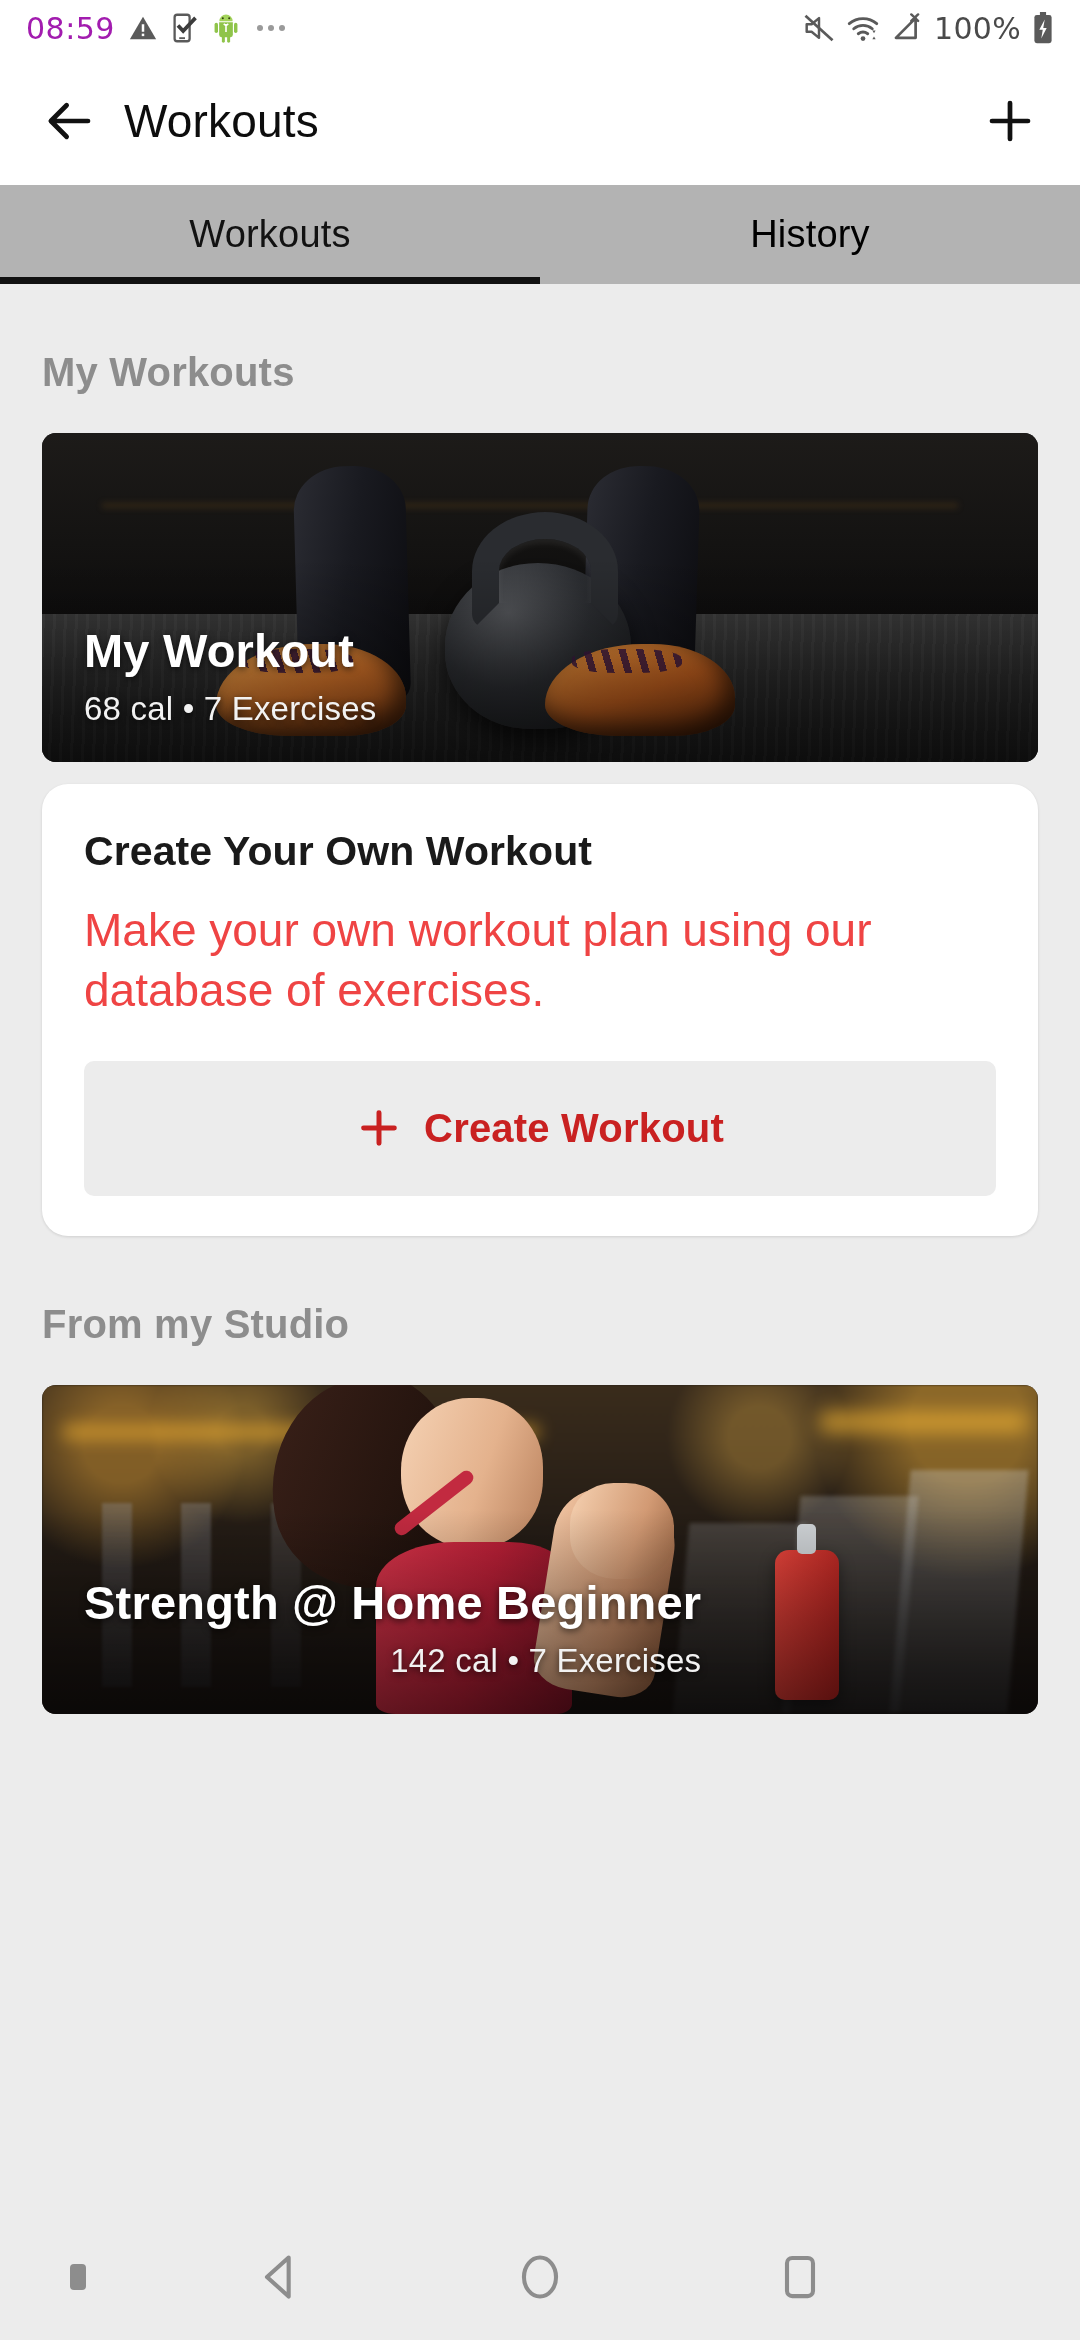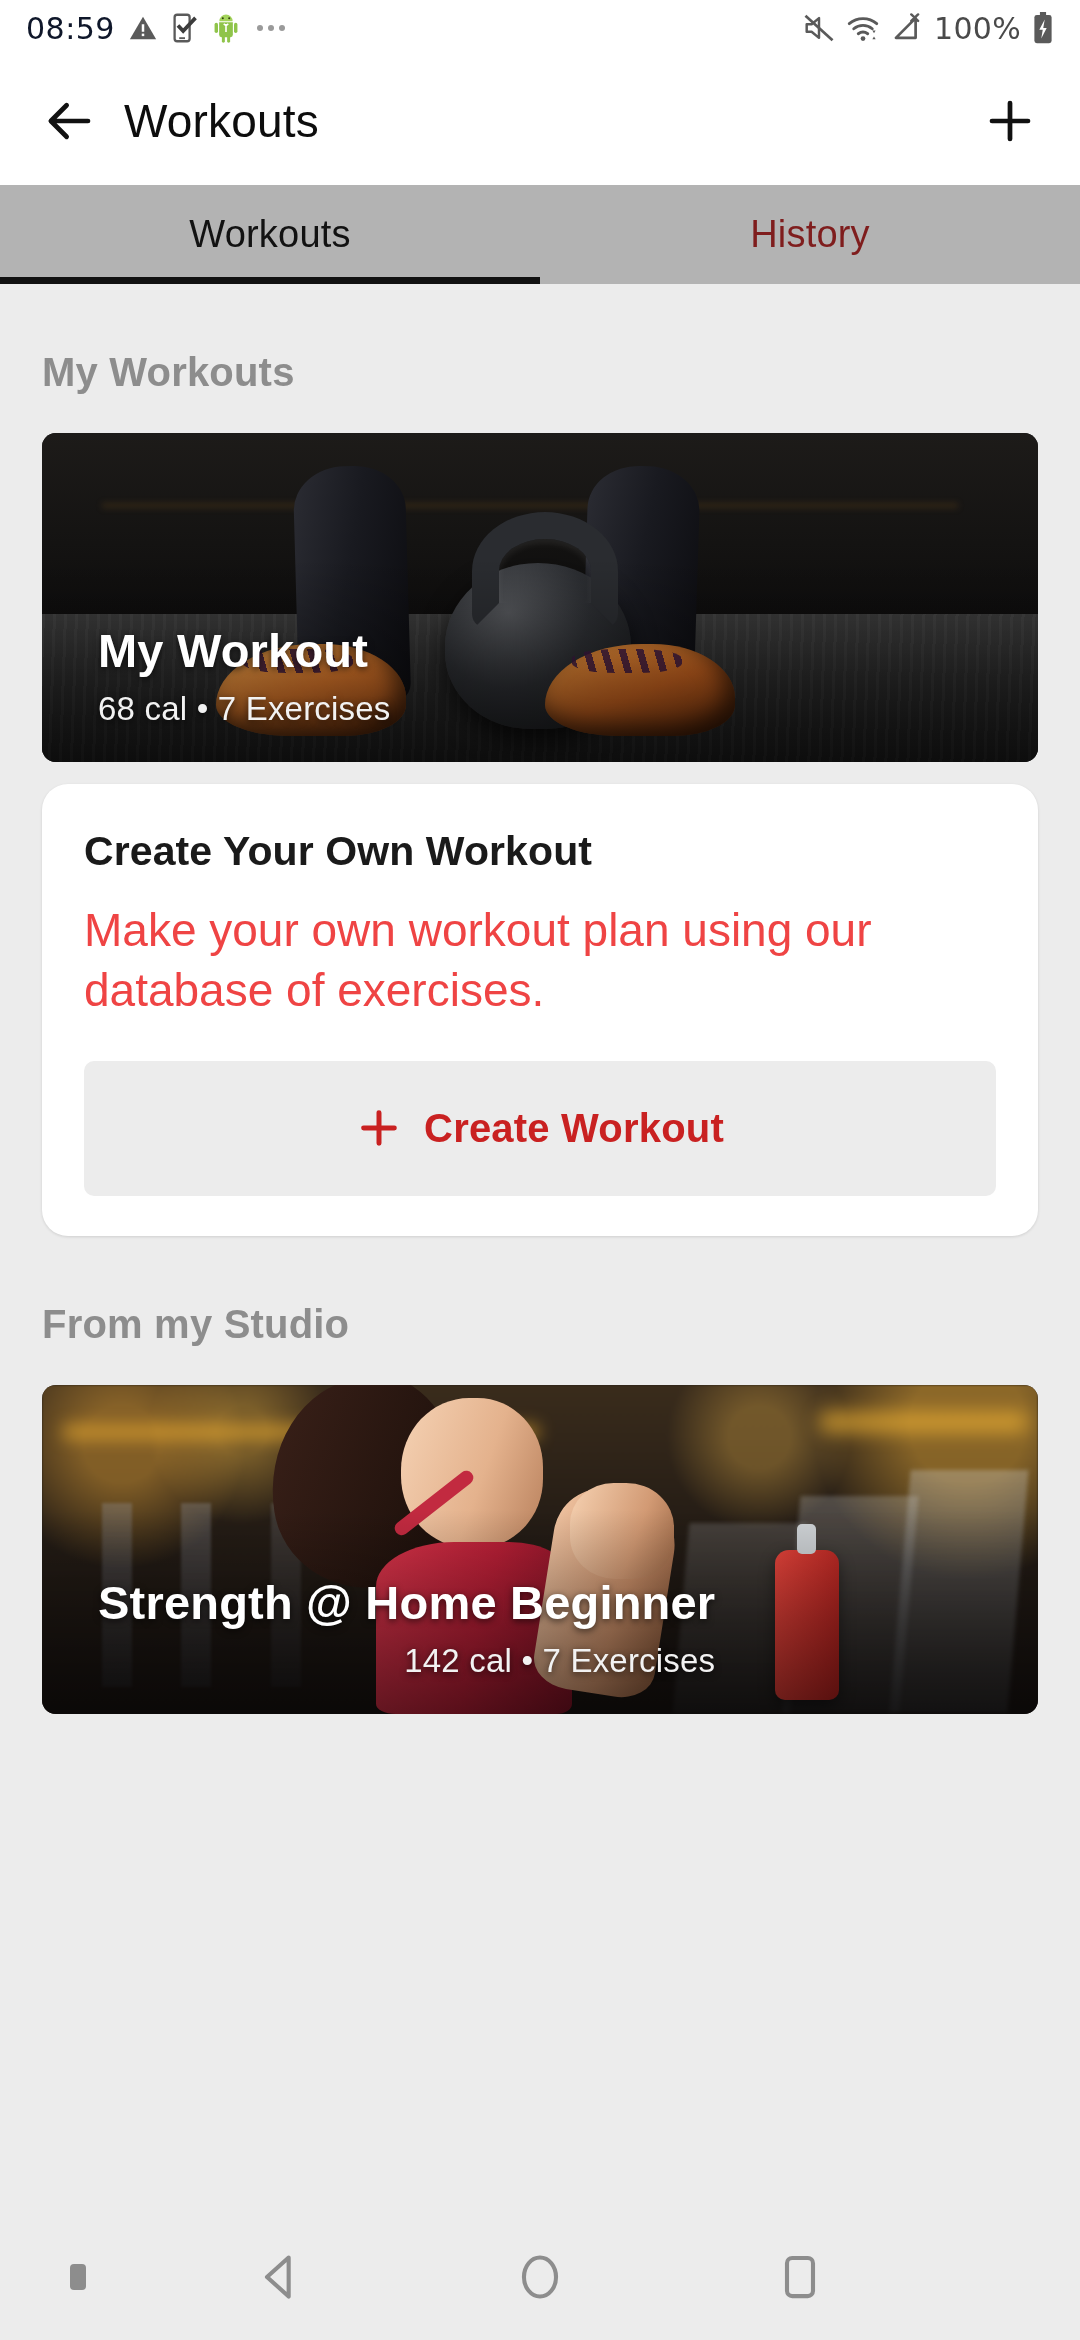--- a/index.html
+++ b/index.html
@@ -14,21 +14,21 @@
 
   
   .status-bar {
     height:56px; background:#ffffff;
     display:flex; align-items:center; justify-content:space-between;
     padding:0 26px;
   }
   .status-left  { display:flex; align-items:center; gap:13px; }
   .status-right { display:flex; align-items:center; gap:11px;text-align:center; }
   .status-time {
-    font-size:30px; color:#0f172a; letter-spacing:0.5px;
+    font-size:30px; color:#a21caf; letter-spacing:0.5px;
     font-family:"DejaVu Sans", sans-serif;
   }
   .sb-ico { display:block; }
   .status-pct {
     font-size:30px; color:#4a4a4a; letter-spacing:0.3px;
     font-family:"DejaVu Sans", sans-serif;
   }
   .dots { display:flex; gap:5px; align-items:center; margin-left:4px; }
   .dots i { width:6px; height:6px; border-radius:50%; background:#9a9a9a; display:block; }
 
@@ -56,41 +56,41 @@
   
   .tab-bar {
     height:99px; background:#b3b3b3;
     display:flex; position:relative;
   }
   .tab {
     flex:1; display:flex; align-items:center; justify-content:center;
     font-size:38px; cursor:pointer; letter-spacing:0.2px;
   }
   .tab.active   { color:#121212; }
-  .tab.inactive { color:#7f1d1d; }
+  .tab.inactive { color:#000000; }
   .tab-indicator {
     position:absolute; left:0; bottom:0; width:50%; height:7px; background:#111111;
   }
 
   
   .content { padding:0 0 0 0; background:#ececec; height:1930px; position:relative; }
 
   .section-title {
     font-size:40px; color:#8d8d8d; font-weight:700;
     margin:66px 0 0 42px; letter-spacing:0.2px;
   }
 
   
   .photo-card {
     position:relative; margin:38px 42px 0 42px;
     height:329px; border-radius:14px; overflow:hidden;
     cursor:pointer;
   }
   .photo-card .overlay-text {
-    position:absolute; left:56px; bottom:34px; z-index:4;
+    position:absolute; left:42px; bottom:34px; z-index:4;
   }
   .card-title {
     font-size:47px; font-weight:bold; color:#ffffff;
     text-shadow:0 2px 7px rgba(0,0,0,.66); letter-spacing:0.2px;
   }
   .card-sub {
     font-size:33px; color:#f2f2f2; margin-top:12px;
     text-shadow:0 2px 7px rgba(0,0,0,.66); letter-spacing:0.2px;text-align:right;
   }
   .scrim {

